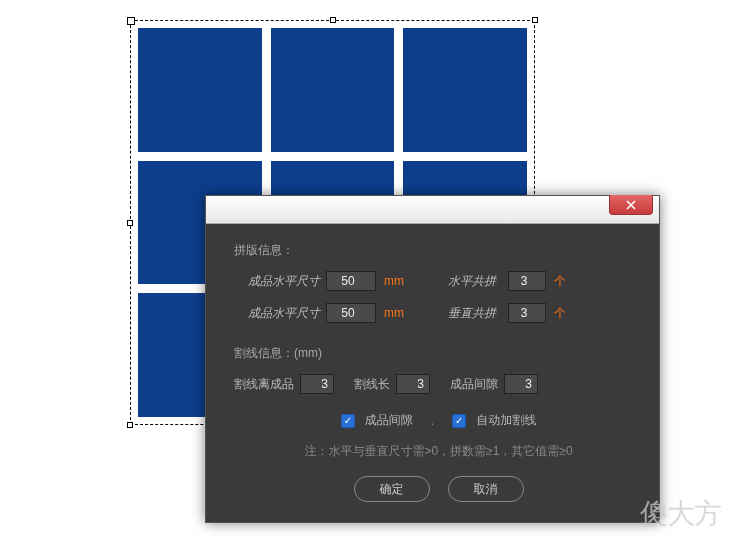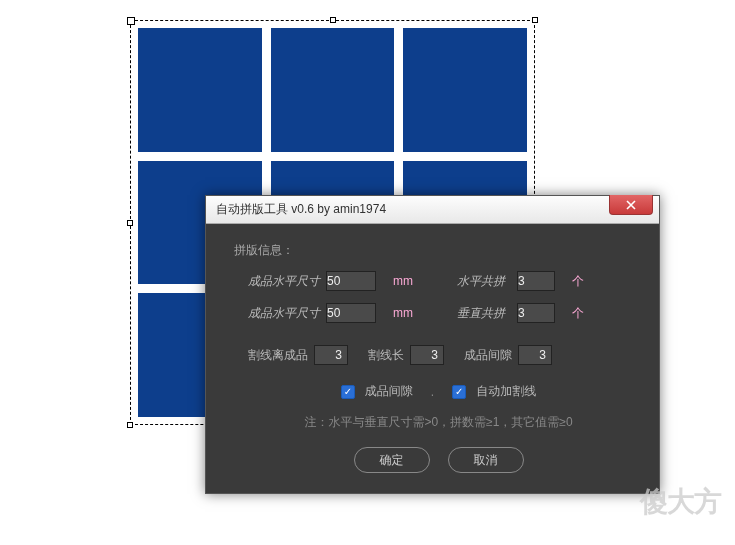--- a/index.html
+++ b/index.html
@@ -112,32 +112,31 @@
       color: #bbb;
       min-width: 78px;
       font-style: italic;
     }
     .input-num {
       background: #4a4a4a;
       border: 1px solid #222;
       color: #eee;
       width: 50px;
       height: 20px;
-      text-align: left;
+      text-align: center;
       padding-right: 6px;
       font-size: 12px;
     }
-    .unit { color: #f9a8d4; margin-left: 17px; min-width: 24px; }
+    .unit { color: #f97316; margin-left: 8px; min-width: 24px; }
     .gap { width: 40px; }
     
     .cut-row {
       display: flex;
       align-items: center;
       gap: 6px;
-      margin-left: 14px;
       margin-bottom: 18px;
     }
     .cut-row .label { color: #bbb; }
     .input-small {
       background: #4a4a4a;
       border: 1px solid #222;
       color: #eee;
       width: 34px;
       height: 20px;
       text-align: right;
@@ -188,25 +187,25 @@
       color: #ccc;
       font-size: 12px;
       cursor: pointer;
       display: inline-flex;
       align-items: center;
       justify-content: center;
     }
     
     .watermark {
       position: absolute;
-      bottom: 24px;
+      bottom: 12px;
       right: 14px;
       color: #ccc;
       font-size: 28px;
-      font-weight: bold;
+      font-weight: normal;
       font-family: "SimHei", sans-serif;
       opacity: 0.75;
       letter-spacing: -1px;
     }
   </style>
 </head>
 <body>
 
 <div class="canvas-grid">
   <div class="handle h-tr"></div>
@@ -221,21 +220,20 @@
   <div class="grid-cell"></div>
   <div class="grid-cell"></div>
   <div class="grid-cell"></div>
   <div class="grid-cell"></div>
   <div class="grid-cell"></div>
   <div class="grid-cell"></div>
 </div>
 
 <div class="dialog">
   <div class="titlebar">
-    <span class="titlebar-text">自动拼版工具 v0.6   by amin1974</span>
     <div class="close-btn">
       <svg width="12" height="10" viewBox="0 0 12 10">
           <path d="M2 1 L10 9 M10 1 L2 9" stroke="#fff" stroke-width="1.6" fill="none"></path>
         </svg>
     </div>
   </div>
 
   <div class="dialog-body">
 
     <div class="section-label">拼版信息：</div>
@@ -253,20 +251,21 @@
     <div class="form-row" style="margin-bottom:22px">
       <span class="label">成品水平尺寸</span>
       <input class="input-num" value="50" style="">
       <span class="unit">mm</span>
       <span class="gap"></span>
       <span class="label" style="min-width:60px">垂直共拼</span>
       <input class="input-num" style="width: 38px;" value="3">
       <span class="unit">个</span>
     </div>
 
+    <div class="section-label">割线信息：(mm)</div>
 
     <div class="cut-row">
       <span class="label">割线离成品</span>
       <input class="input-small" value="3" style="">
       <span style="width:8px"></span>
       <span class="label">割线长</span>
       <input class="input-small" value="3" style="">
       <span style="width:8px"></span>
       <span class="label">成品间隙</span>
       <input class="input-small" value="3" style="">

